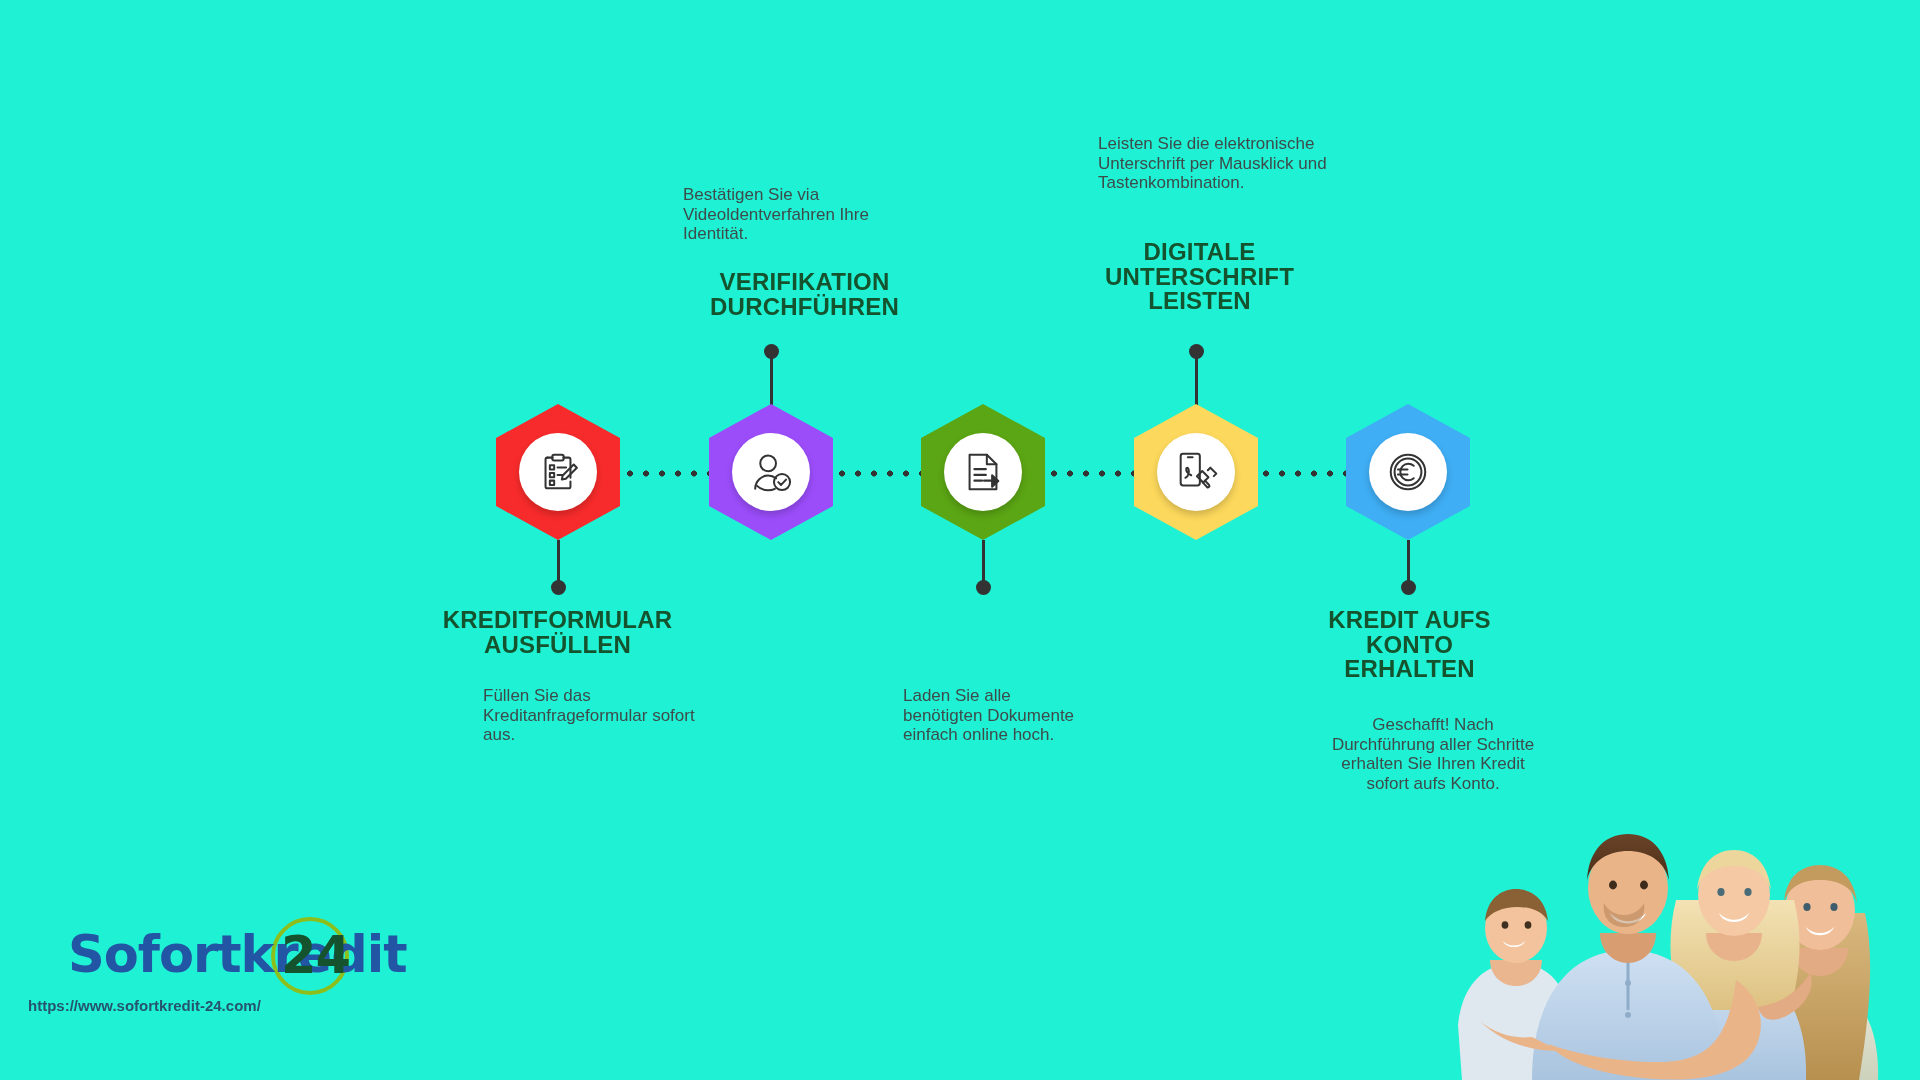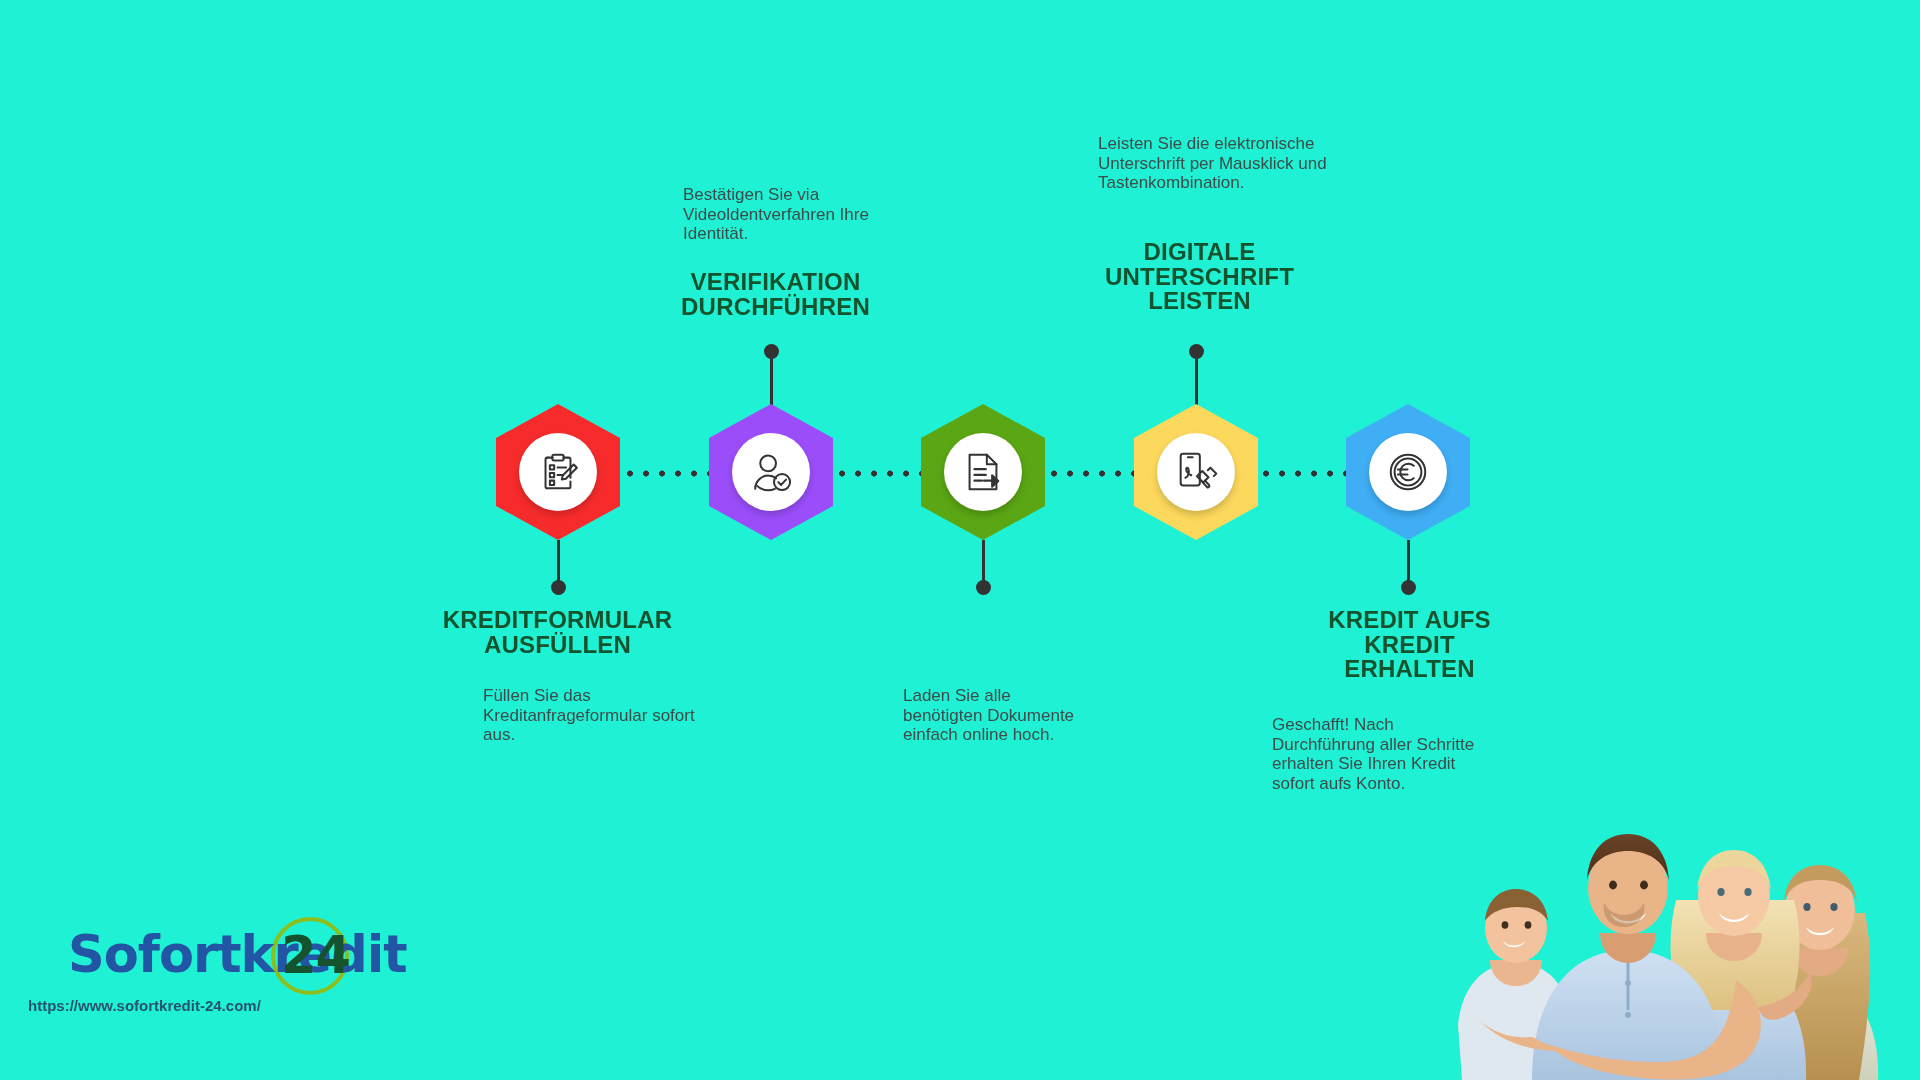--- a/index.html
+++ b/index.html
@@ -218,40 +218,40 @@
     </div>
   </div>
 
   <div class="step-title ta-center" style="left:430px; top:608px; width:255px;">
     <div>KREDITFORMULAR</div>
     <div>AUSFÜLLEN</div>
   </div>
   <div class="step-desc ta-left" style="left:483px; top:686px; width:215px;">Füllen Sie das Kreditanfrageformular sofort aus.</div>
 
   <div class="step-desc ta-left" style="left:683px; top:185px; width:222px;">Bestätigen Sie via Videoldentverfahren Ihre Identität.</div>
-  <div class="step-title ta-center" style="left:648px; top:270px; width:255px;">
+  <div class="step-title ta-center" style="left:677px; top:270px; width:255px;">
     <div>VERIFIKATION</div>
     <div>DURCHFÜHREN</div>
   </div>
 
   <div class="step-desc ta-left" style="left:903px; top:686px; width:185px;">Laden Sie alle benötigten Dokumente einfach online hoch.</div>
 
   <div class="step-desc ta-left" style="left:1098px; top:134px; width:243px;">Leisten Sie die elektronische Unterschrift per Mausklick und Tastenkombination.</div>
   <div class="step-title ta-center" style="left:1072px; top:240px; width:255px;">
     <div>DIGITALE</div>
     <div>UNTERSCHRIFT</div>
     <div>LEISTEN</div>
   </div>
 
   <div class="step-title ta-center" style="left:1282px; top:608px; width:255px;">
     <div>KREDIT AUFS</div>
-    <div>KREDIT</div>
+    <div>KONTO</div>
     <div>ERHALTEN</div>
   </div>
-  <div class="step-desc ta-left" style="left:1272px; top:715px; width:210px;">Geschafft! Nach Durchführung aller Schritte erhalten Sie Ihren Kredit sofort aufs Konto.</div>
+  <div class="step-desc ta-left" style="left:1328px; top:715px; width:210px;text-align:center;">Geschafft! Nach Durchführung aller Schritte erhalten Sie Ihren Kredit sofort aufs Konto.</div>
 
   <div id="logo-block">
     <div id="logo-word">
       <div class="logo-ring"></div>
       <span class="logo-sofort">Sofortkredit</span>
       <span class="logo-24">24</span>
     </div>
     <div id="logo-url">https://www.sofortkredit-24.com/</div>
   </div>
 

